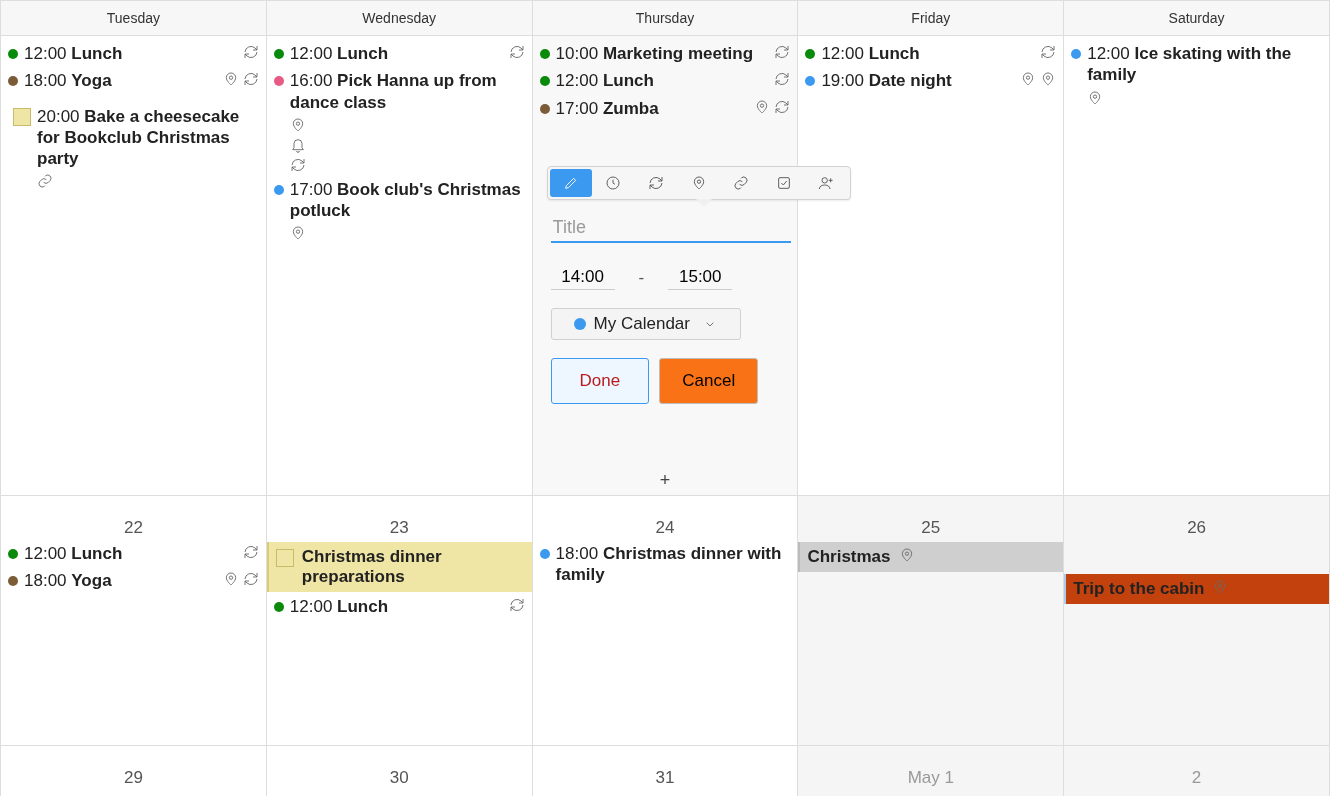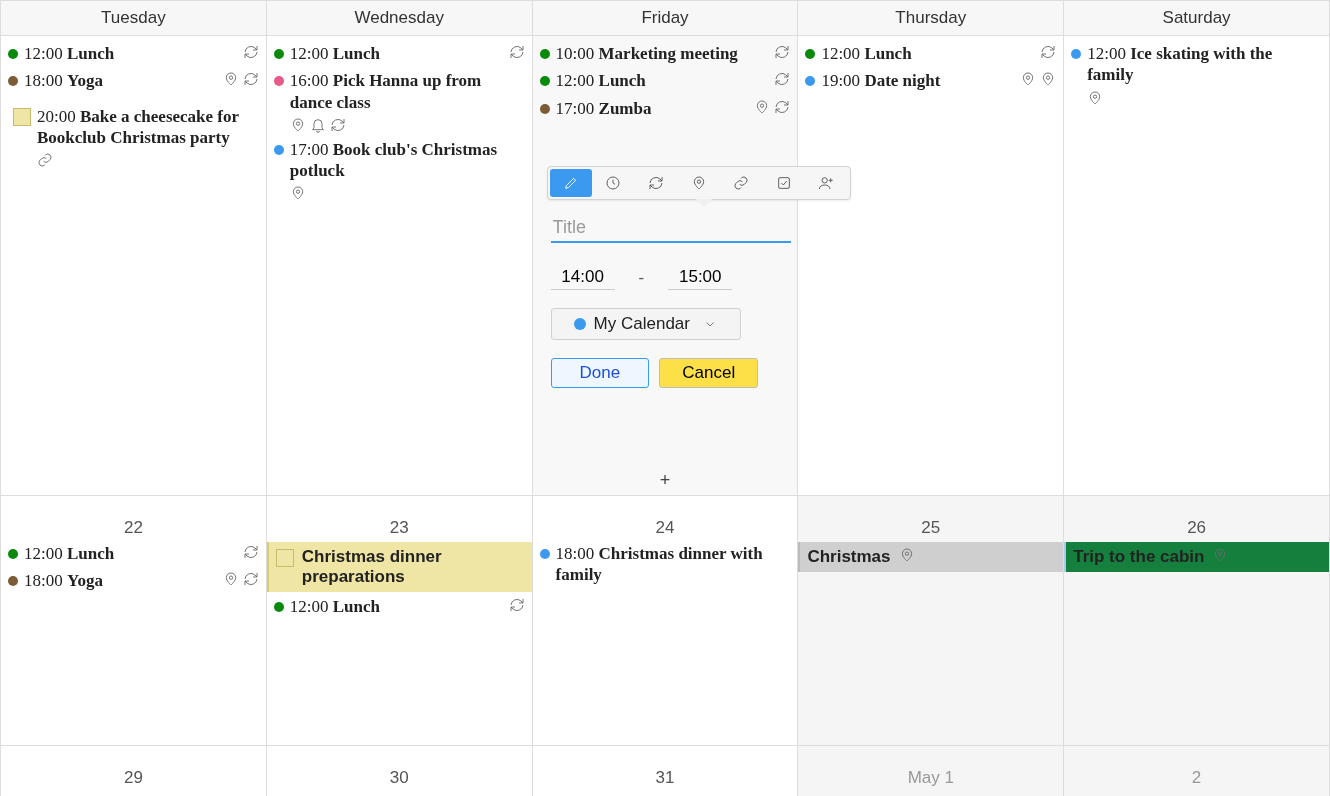--- a/index.html
+++ b/index.html
@@ -7,45 +7,45 @@
     font-family: -apple-system, BlinkMacSystemFont, "Segoe UI", Arial, sans-serif;
     font-size: 16px;
     color: #222;
     background: #fff;
     width: 1330px;
     height: 796px;
     overflow: hidden;
   }
   .calendar { display: flex; flex-direction: column; width: 100%; height: 100%; border-top: 1px solid #ddd; border-left: 1px solid #ddd; }
   .header-row { display: flex; background: #f7f7f7; height: 35px; flex-shrink: 0; }
-  .header-cell { flex: 1 1 0; border-right: 1px solid #ddd; border-bottom: 1px solid #ddd; display: flex; align-items: center; justify-content: center; font-size: 17px; color: #333; }
+  .header-cell { flex: 1 1 0; border-right: 1px solid #ddd; border-bottom: 1px solid #ddd; display: flex; align-items: center; justify-content: center; font-size: 14px; color: #333; }
   .weeks { display: flex; flex-direction: column; flex: 1 1 auto; }
   .week-row { display: flex; flex: 0 0 460px; }
   .week-row.short { flex: 0 0 250px; }
   .week-row.tiny { flex: 0 0 50px; }
   .day-cell { flex: 1 1 0; border-right: 1px solid #ddd; border-bottom: 1px solid #ddd; position: relative; padding: 6px 7px 4px 7px; display: flex; flex-direction: column; overflow: visible; background: #fff; }
   .day-cell.active-col { background: #f8f8f8; }
   .day-cell.outside { background: #f5f5f5; }
   .date-label { font-size: 17px; color: #555; text-align: center; margin-top: 16px; margin-bottom: 4px; }
   .date-label.outside { color: #999; }
-  .events { display: flex; flex-direction: column; gap: 4px; font-family: Liberation Serif, serif; }
+  .events { display: flex; flex-direction: column; gap: 4px; }
   .event { display: flex; align-items: flex-start; gap: 6px; font-size: 17px; line-height: 1.25; padding: 1px 0; cursor: default; }
   .dot { width: 10px; height: 10px; border-radius: 50%; margin-top: 6px; flex-shrink: 0; }
   .dot.green { background: #0a8a0a; }
   .dot.brown { background: #7b5c37; }
   .dot.pink { background: #e85a86; }
   .dot.blue { background: #3b99f0; }
   .ev-text { flex: 1 1 auto; }
   .ev-icons { display: flex; gap: 4px; flex-shrink: 0; align-items: center; margin-top: 1px; }
-  .ev-wrapline { display:flex; flex-wrap:wrap; gap:4px; align-items:flex-start; }
+  .ev-wrapline { display:flex; flex-wrap:wrap; gap:4px; align-items:flex-start;flex-direction:column; }
   .box-event { display: flex; align-items: flex-start; gap: 6px; padding: 3px 5px; font-size: 17px; line-height: 1.25; border-radius: 3px; }
   .task-swatch { width: 18px; height: 18px; background: #efe6a5; border: 1px solid #c8bb6a; flex-shrink: 0; margin-top: 2px; }
   .banner-event { background: #efe6a5; padding: 5px 7px; font-size: 17px; display: flex; align-items: flex-start; gap: 8px; margin: 0 -7px 3px -7px; border-left: 2px solid #d8cc7a; }
   .banner-event.gray { background: #cfcfcf; border-left: 2px solid #bbb; }
-  .banner-event.blue { background: #15803d; border-left: 2px solid #a8cdef; }
+  .banner-event.blue { background: #c2410c; border-left: 2px solid #a8cdef; margin-top: 32px; }
   .add-button { position: absolute; bottom: 4px; left: 50%; transform: translateX(-50%); font-size: 18px; color: #444; cursor: pointer; }
 
   
   .ico { display: inline-flex; width: 16px; height: 16px; color: #6b6b6b; }
   .ico svg { width: 100%; height: 100%; stroke: currentColor; fill: none; stroke-width: 1.4; }
 
   
   .popup {
     position: absolute;
     top: 130px;
@@ -96,33 +96,33 @@
     background: transparent;
   }
   .title-input::placeholder { color: #9b9b9b; }
   .time-row { display: flex; align-items: center; gap: 24px; margin-top: 22px; font-size: 17px; }
   .time-field { border: none; border-bottom: 1px solid #ccc; width: 64px; text-align: center; font-size: 17px; padding: 2px 1px; background: transparent; outline: none; }
   .time-dash { color: #555; }
   .cal-select { margin-top: 18px; display: inline-flex; align-items: center; gap: 8px; background: #f4f4f4; border: 1px solid #d0d0d0; border-radius: 3px; padding: 5px 22px; font-size: 17px; cursor: pointer; }
   .cal-select .sel-dot { width: 12px; height: 12px; border-radius: 50%; background: #3b99f0; }
   .cal-select .caret { margin-left: 4px; }
   .btn-row { margin-top: 18px; display: flex; gap: 10px; }
-  .btn { padding: 4px 22px; font-size: 17px; border-radius: 3px; border: 1px solid #bdbdbd; background: #fde047; cursor: pointer; }
-  .btn.primary { border-color: #3b99f0; color: #1d4ed8; background: #eef7ff; padding: 4px 28px; }
+  .btn { padding: 12px 22px; font-size: 17px; border-radius: 3px; border: 1px solid #bdbdbd; background: #f97316; cursor: pointer; }
+  .btn.primary { border-color: #3b99f0; color: #b91c1c; background: #eef7ff; padding: 4px 28px; }
 </style>
 </head>
 <body>
 
 <div class="calendar">
 
   <div class="header-row">
     <div class="header-cell">Tuesday</div>
     <div class="header-cell">Wednesday</div>
+    <div class="header-cell">Thursday</div>
     <div class="header-cell">Friday</div>
-    <div class="header-cell">Thursday</div>
     <div class="header-cell">Saturday</div>
   </div>
 
   <div class="weeks">
 
     <div class="week-row">
 
       <div class="day-cell">
         <div class="events">
           <div class="event">

